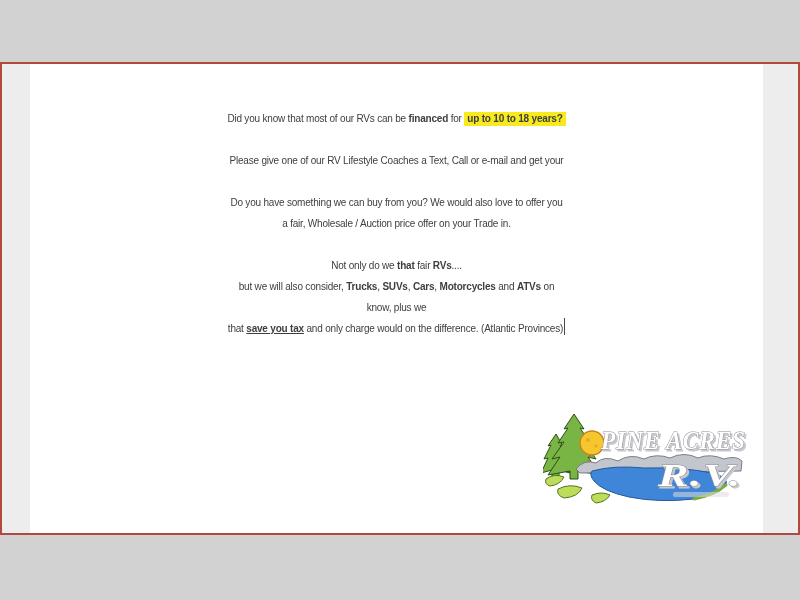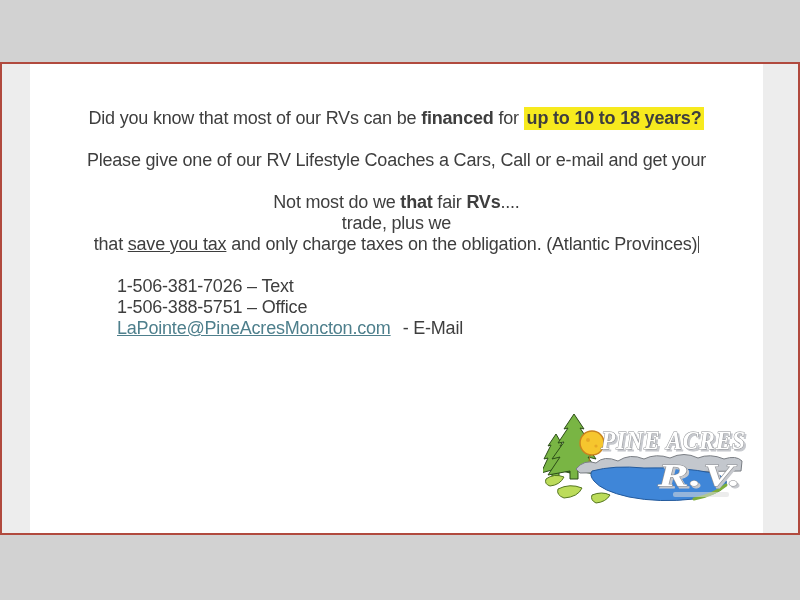--- a/index.html
+++ b/index.html
@@ -13,27 +13,27 @@
   .frame {
     position:absolute; left:0; top:62px; width:800px; height:473px;
     border:2px solid #b14a3e; background:#ededed;
   }
   .gutter-left  { position:absolute; left:0; top:0; width:28px; height:100%; background:#ededed; }
   .gutter-right { position:absolute; right:0; top:0; width:35px; height:100%; background:#ededed; }
   .page {
     position:absolute; left:28px; top:0; width:733px; height:469px;
     background:#ffffff; overflow:hidden;
   }
-  .content { padding-top:44px; font-size:18px; letter-spacing:-0.2px; line-height:21px; }
+  .content { padding-top:44px; font-size:10px; letter-spacing:-0.2px; line-height:21px; }
   .para { margin-bottom:21px; text-align:center; }
   .para.tight { margin-bottom:17px; }
   .line { min-height:21px; }
   b { font-weight:700; }
   .hl { background:#f7ea1e; font-weight:700; padding:1px 3px 2px 3px; }
-  .bu { font-weight:400; text-decoration:underline; }
+  .bu { font-weight:700; text-decoration:underline; }
   .contact { text-align:left; margin-left:87px; }
   .email-link { color:#4e7f8c; text-decoration:underline; cursor:pointer; }
   .email-suffix { margin-left:12px; }
   .caret {
     display:inline-block; width:1px; height:17px; background:#4a4a4a;
     vertical-align:-3px; margin-left:1px;
   }
   .logo { position:absolute; left:513px; top:348px; width:215px; height:100px; }
   .logo-text {
     font-family:"Liberation Serif","DejaVu Serif",serif;
@@ -51,35 +51,35 @@
   <div class="gutter-right"></div>
 
   <div class="page">
     <div class="content">
 
       <div class="para">
         <div class="line"><span>Did you know that most of our RVs can be </span><b>financed</b><span> for </span><span class="hl">up to 10 to 18 years?</span></div>
       </div>
 
       <div class="para">
-        <div class="line">Please give one of our RV Lifestyle Coaches a Cars, Call or e-mail and get your</div>
+        <div class="line">Please give one of our RV Lifestyle Coaches a Text, Call or e-mail and get your</div>
       </div>
 
+      <div class="para">
+        <div class="line">Do you have something we can buy from you? We would also love to offer you</div>
+        <div class="line">a fair, Wholesale / Auction price offer on your Trade in.</div>
+      </div>
 
       <div class="para">
-        <div class="line"><span>Not most do we </span><b>that</b><span> fair </span><b>RVs</b><span>....</span></div>
-        <div class="line">trade, plus we</div>
-        <div class="line"><span>that </span><span class="bu">save you tax</span><span> and only charge taxes on the obligation. (Atlantic Provinces)</span><span class="caret"></span></div>
+        <div class="line"><span>Not only do we </span><b>that</b><span> fair </span><b>RVs</b><span>....</span></div>
+        <div class="line"><span>but we will also consider, </span><b>Trucks</b><span>, </span><b>SUVs</b><span>, </span><b>Cars</b><span>, </span><b>Motorcycles</b><span> and </span><b>ATVs</b><span> on</span></div>
+        <div class="line">know, plus we</div>
+        <div class="line"><span>that </span><span class="bu">save you tax</span><span> and only charge would on the difference. (Atlantic Provinces)</span><span class="caret"></span></div>
       </div>
 
-      <div class="para tight contact">
-        <div class="line">1-506-381-7026 – Text</div>
-        <div class="line">1-506-388-5751 – Office</div>
-        <div class="line"><a class="email-link">LaPointe@PineAcresMoncton.com</a><span class="email-suffix">- E-Mail</span></div>
-      </div>
 
     </div>
 
     <svg class="logo" viewBox="0 0 215 100">
 
       <path d="M13,22 L5,34 L8,33 L1,47 L5,46 L-2,61 L9,58 L9,66 L16,66 L16,58 L27,61 L20,46 L24,47 L17,33 L20,34 Z" fill="#79b544" stroke="#2c4d18" stroke-width="1" stroke-linejoin="round"></path>
 
       <path d="M31,2 L21,17 L25,16 L15,31 L21,30 L9,47 L17,45 L5,63 L27,59 L27,67 L35,67 L35,59 L57,63 L45,45 L53,47 L41,30 L47,31 L37,16 L41,17 Z" fill="#79b544" stroke="#2c4d18" stroke-width="1" stroke-linejoin="round"></path>
 
       <g>

